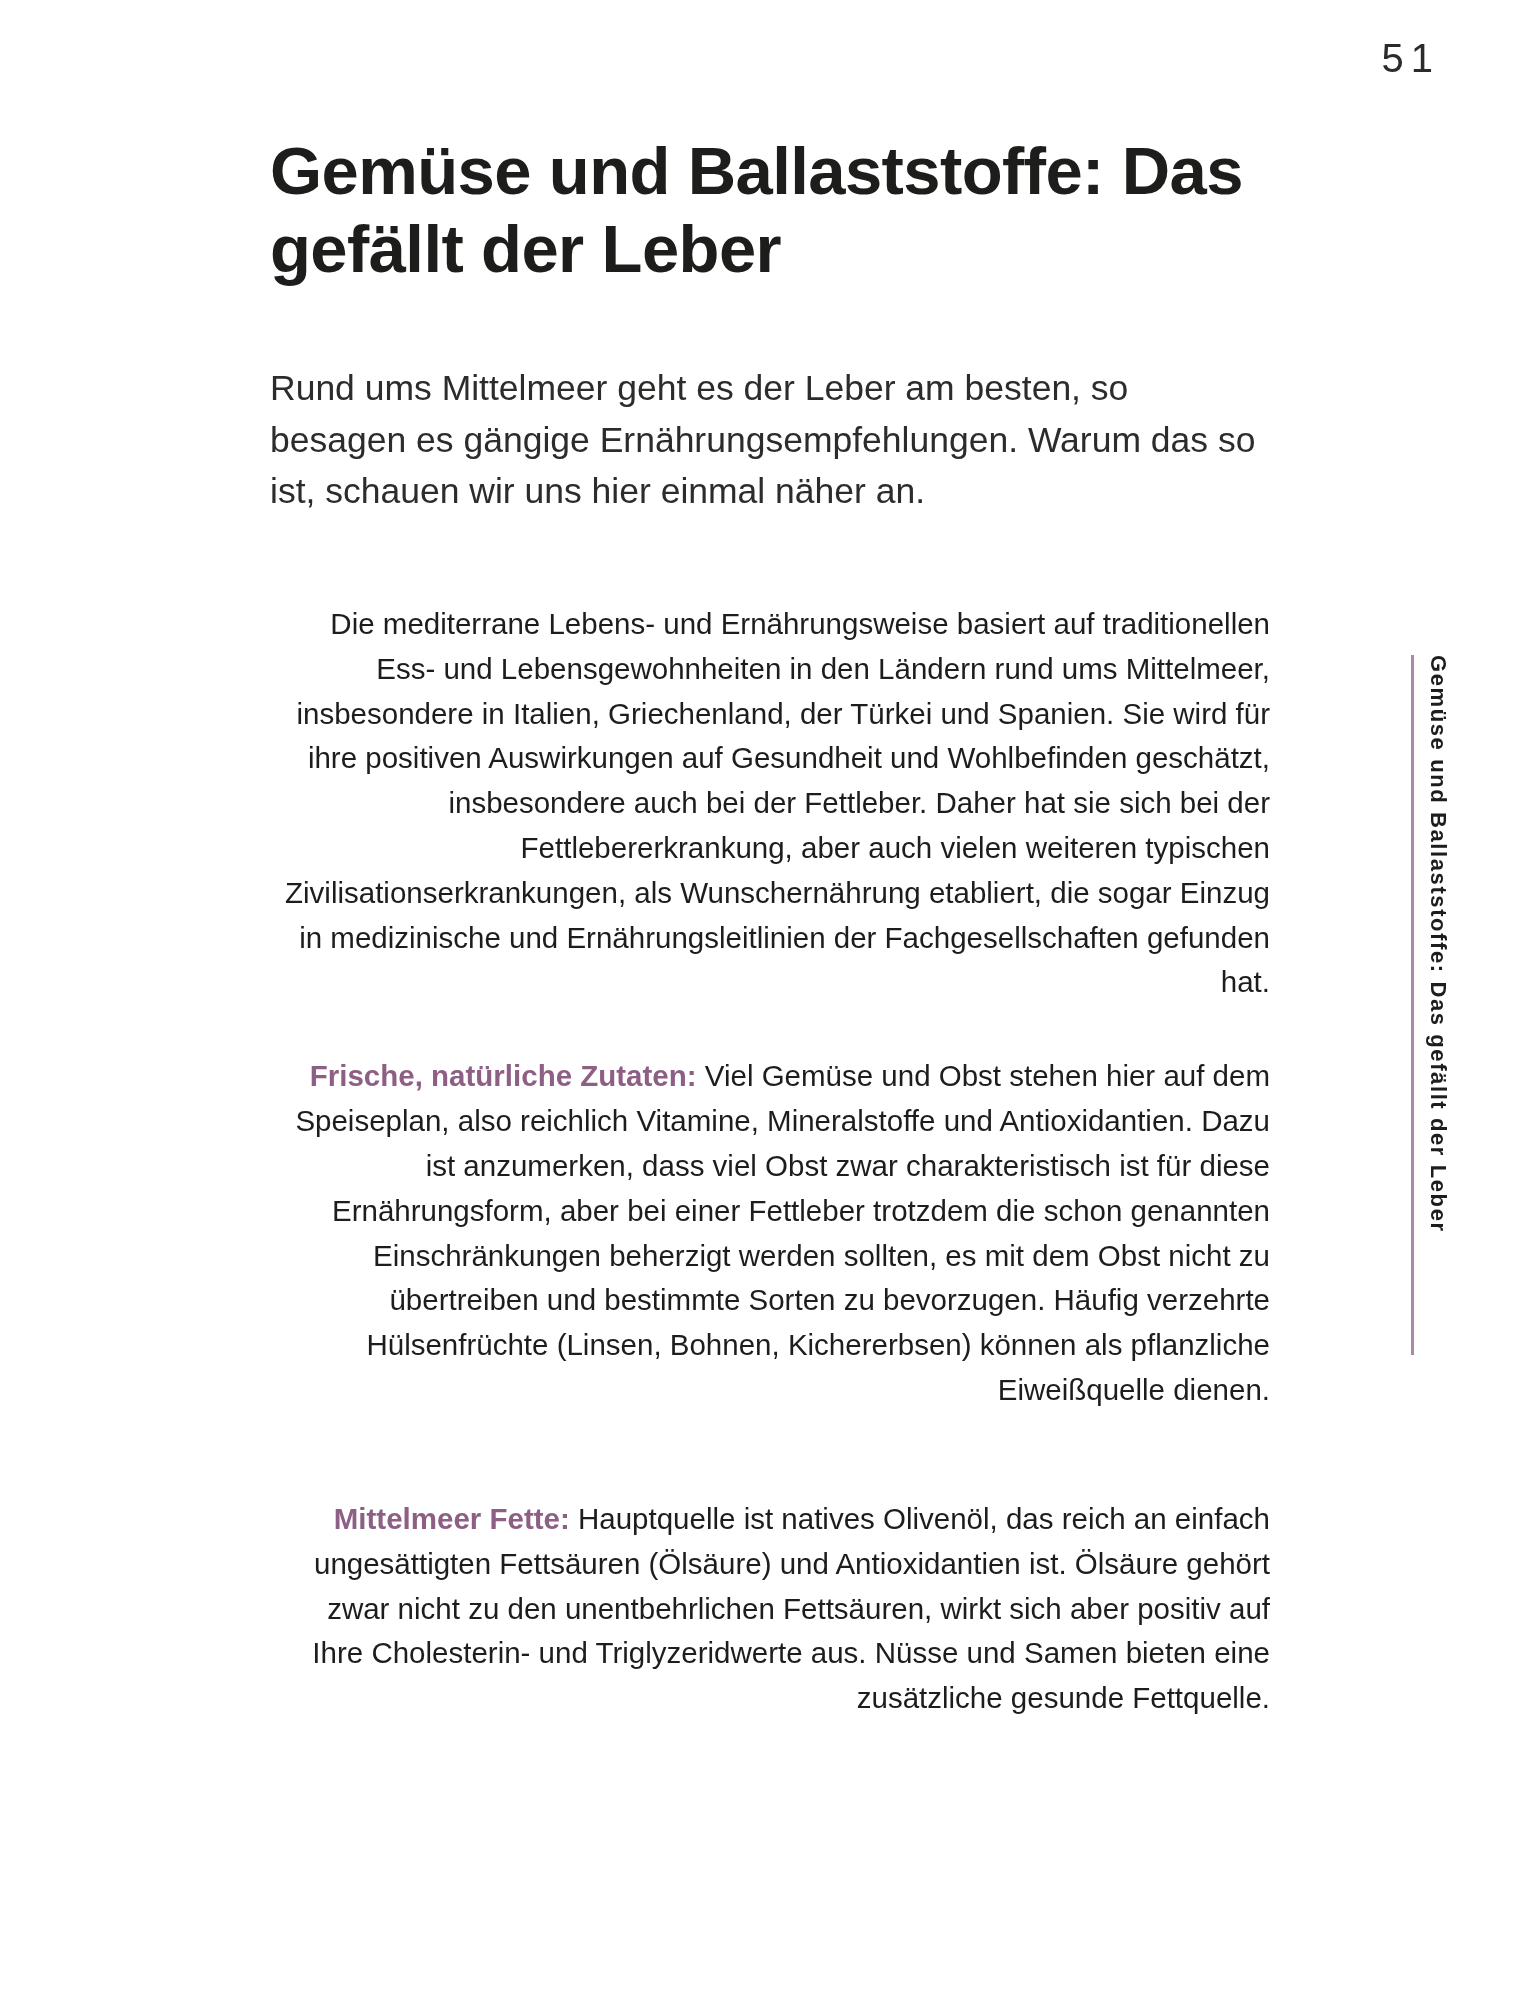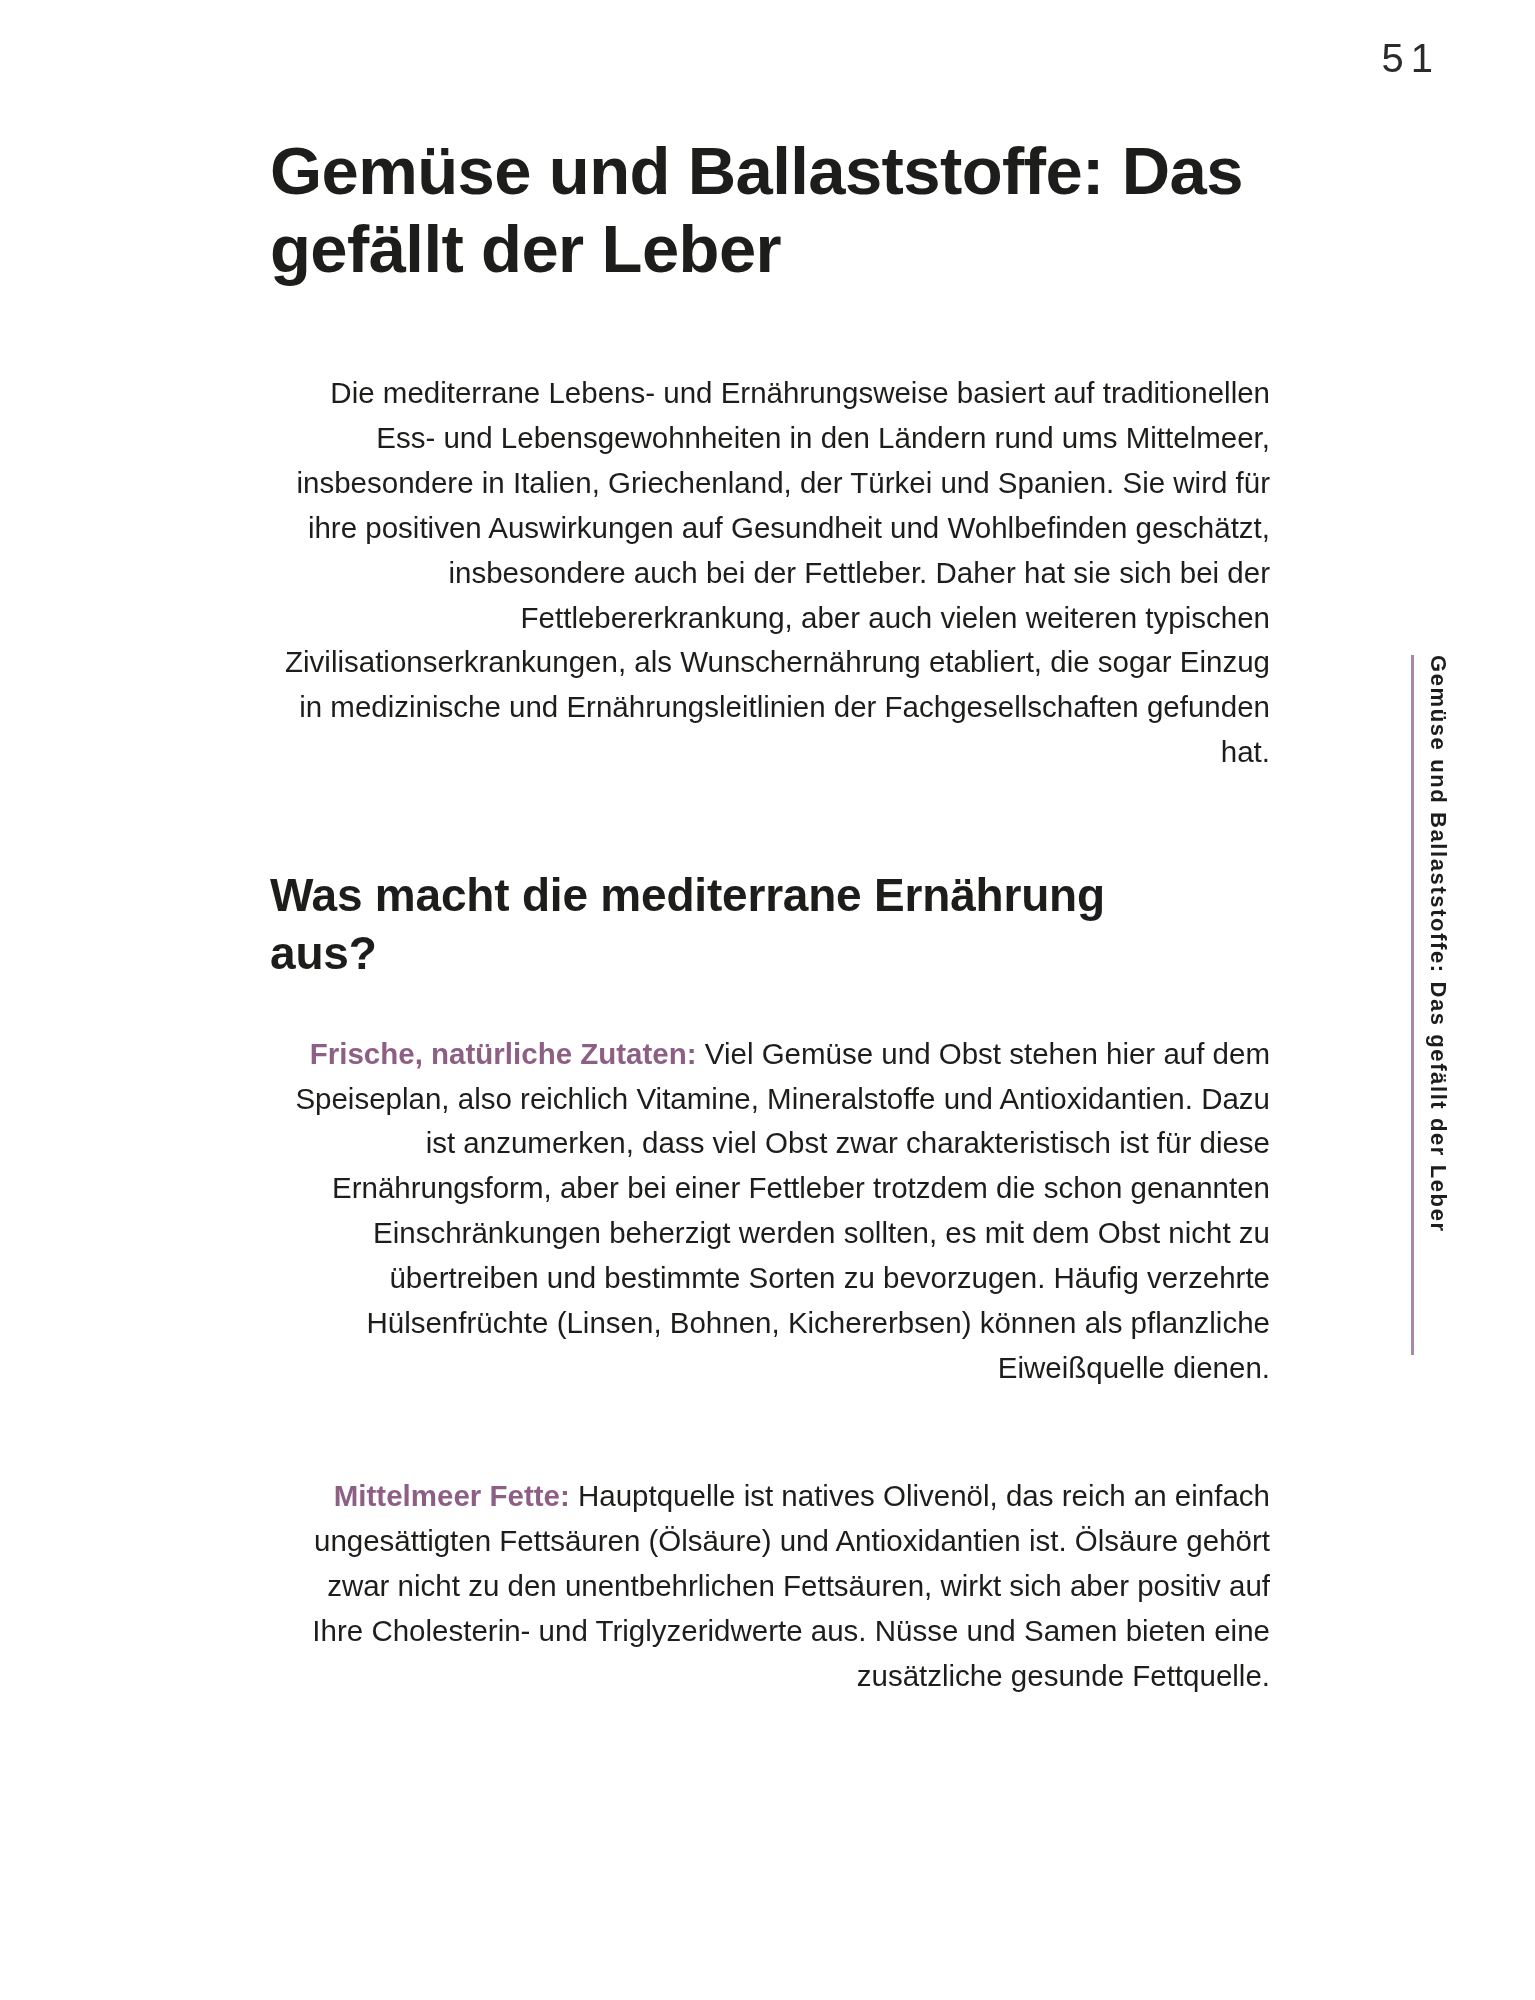--- a/index.html
+++ b/index.html
@@ -129,24 +129,24 @@
 <body>
 
 <div class="page">
 
   <div class="folio">51</div>
 
   <div class="column">
 
     <h1 class="chapter-title">Gemüse und Ballaststoffe: Das gefällt der Leber</h1>
 
+    <p class="lede">Rund ums Mittelmeer geht es der Leber am besten, so besagen es gängige Ernährungsempfehlungen. Warum das so ist, schauen wir uns hier einmal näher an.</p>
 
     <p class="body-text">Die mediterrane Lebens- und Ernährungsweise basiert auf traditionellen Ess- und Lebensgewohnheiten in den Ländern rund ums Mittelmeer, insbesondere in Italien, Griechenland, der Türkei und Spanien. Sie wird für ihre positiven Auswirkungen auf Gesundheit und Wohlbefinden geschätzt, insbesondere auch bei der Fettleber. Daher hat sie sich bei der Fettlebererkrankung, aber auch vielen weiteren typischen Zivilisationserkrankungen, als Wunschernährung etabliert, die sogar Einzug in medizinische und Ernährungsleitlinien der Fachgesellschaften gefunden hat.</p>
 
-    <h2 class="section-heading">Was macht die mediterrane Ernährung aus?</h2>
 
     <p class="body-text tight"><span class="runin">Frische, natürliche Zutaten:</span><span> Viel Gemüse und Obst stehen hier auf dem Speiseplan, also reichlich Vitamine, Mineralstoffe und Antioxidantien. Dazu ist anzumerken, dass viel Obst zwar charakteristisch ist für diese Ernährungsform, aber bei einer Fettleber trotzdem die schon genannten Einschränkungen beherzigt werden sollten, es mit dem Obst nicht zu übertreiben und bestimmte Sorten zu bevorzugen. Häufig verzehrte Hülsenfrüchte (Linsen, Bohnen, Kichererbsen) können als pflanzliche Eiweißquelle dienen.</span></p>
 
     <p class="body-text"><span class="runin">Mittelmeer Fette:</span><span> Hauptquelle ist natives Olivenöl, das reich an einfach ungesättigten Fettsäuren (Ölsäure) und Antioxidantien ist. Ölsäure gehört zwar nicht zu den unentbehrlichen Fettsäuren, wirkt sich aber positiv auf Ihre Cholesterin- und Triglyzeridwerte aus. Nüsse und Samen bieten eine zusätzliche gesunde Fettquelle.</span></p>
 
   </div>
 
   <div class="running-head">
     <div class="rule"></div>
     <div class="rh-text">Gemüse und Ballaststoffe: Das gefällt der Leber</div>

